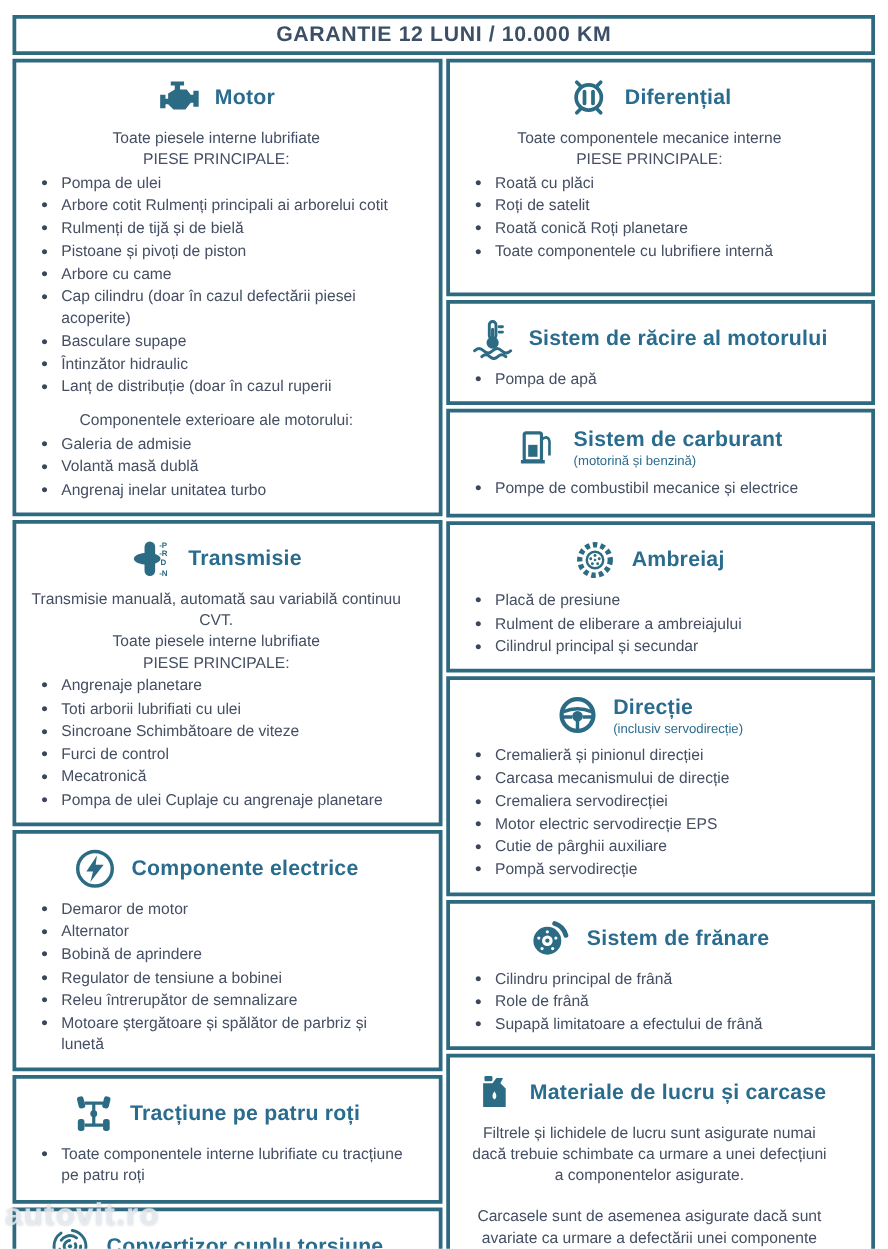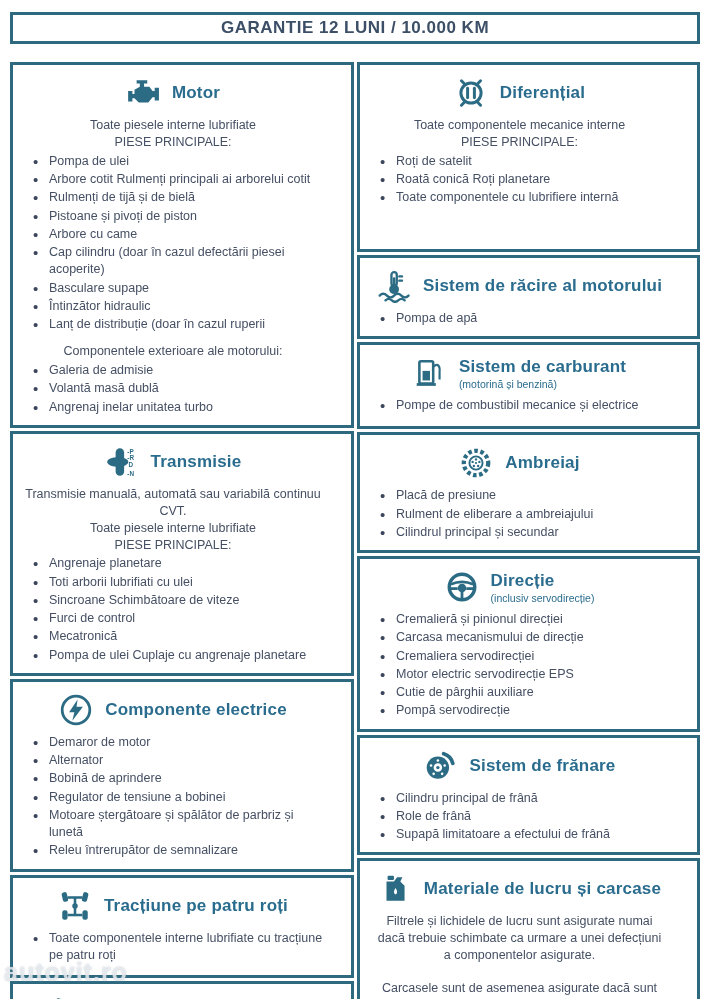--- a/index.html
+++ b/index.html
@@ -6,21 +6,21 @@
     --border:#2d6a80;
     --title:#2a6c8e;
     --ink:#2c6b84;
     --text:#454f63;
     --head:#3c4f66;
   }
   *{box-sizing:border-box;margin:0;padding:0}
   html,body{background:#fff}
   body{font-family:"Liberation Sans",sans-serif;width:710px;height:999px;position:relative;overflow:hidden}
   .page{width:710px;height:999px;padding:12px 10px 8px 10px;position:relative}
-  .banner{border:3px solid var(--border);text-align:center;font-weight:bold;font-size:17px;color:var(--head);letter-spacing:.5px;padding:3px 16px;margin-bottom:18px;background:#fff}
+  .banner{border:3px solid var(--border);text-align:center;font-weight:bold;font-size:17px;color:var(--head);letter-spacing:.5px;padding:3px 16px;margin-bottom:3px;background:#fff}
   .cols{display:flex;gap:3px;align-items:flex-start}
   .col{display:flex;flex-direction:column;gap:3px}
   .col-left{width:345px}
   .col-right{width:344px}
   .box{border:3px solid var(--border);background:#fff;padding:6px 28px 8px 10px;width:100%}
   .sec-head{display:flex;align-items:center;justify-content:center;gap:12px;margin:5px 0 7px 0}
   .icon{width:34px;height:34px;flex:0 0 auto;display:inline-flex;align-items:center;justify-content:center}
   .icon svg{width:34px;height:34px;display:block}
   .titlewrap{display:flex;flex-direction:column}
   .sec-title{font-weight:bold;font-size:17px;color:var(--title);letter-spacing:.2px}
@@ -125,22 +125,22 @@
             </span>
             <div class="titlewrap" data-name="section-title-wrap">
               <div class="sec-title" data-name="section-title">Componente electrice</div>
             </div>
           </div>
           <ul class="bullets" data-name="bullet-list">
             <li data-name="bullet-item">Demaror de motor</li>
             <li data-name="bullet-item">Alternator</li>
             <li data-name="bullet-item">Bobină de aprindere</li>
             <li data-name="bullet-item">Regulator de tensiune a bobinei</li>
+            <li data-name="bullet-item">Releu întrerupător de semnalizare</li>
             <li data-name="bullet-item">Motoare ștergătoare și spălător de parbriz și lunetă</li>
-            <li data-name="bullet-item">Releu întrerupător de semnalizare</li>
           </ul>
         </section>
         <section class="box" data-name="section-tractiune">
           <div class="sec-head" data-name="section-header">
             <span class="icon" data-name="four-wheel-drive-icon">
               <svg viewBox="0 0 32 32">
                 <g fill="#2c6b84">
                   <rect x="4" y="3" width="5" height="9" rx="2" transform="rotate(-14 6.5 7.5)"></rect>
                   <rect x="23" y="3" width="5" height="9" rx="2" transform="rotate(14 25.5 7.5)"></rect>
                   <rect x="4" y="20" width="5" height="9" rx="2"></rect>
@@ -196,20 +196,21 @@
                 </g>
               </svg>
             </span>
             <div class="titlewrap" data-name="section-title-wrap">
               <div class="sec-title" data-name="section-title">Diferențial</div>
             </div>
           </div>
           <p class="center-line" data-name="intro-line">Toate componentele mecanice interne</p>
           <p class="center-line" data-name="intro-line">PIESE PRINCIPALE:</p>
           <ul class="bullets" data-name="bullet-list">
+            <li data-name="bullet-item">Roată cu plăci</li>
             <li data-name="bullet-item">Roți de satelit</li>
             <li data-name="bullet-item">Roată conică Roți planetare</li>
             <li data-name="bullet-item">Toate componentele cu lubrifiere internă</li>
           </ul>
         </section>
         <section class="box" data-name="section-racire">
           <div class="sec-head" data-name="section-header">
             <span class="icon" data-name="thermometer-icon">
               <svg viewBox="0 0 32 32">
                 <g fill="none" stroke="#2c6b84" stroke-width="2.2" stroke-linecap="round">

